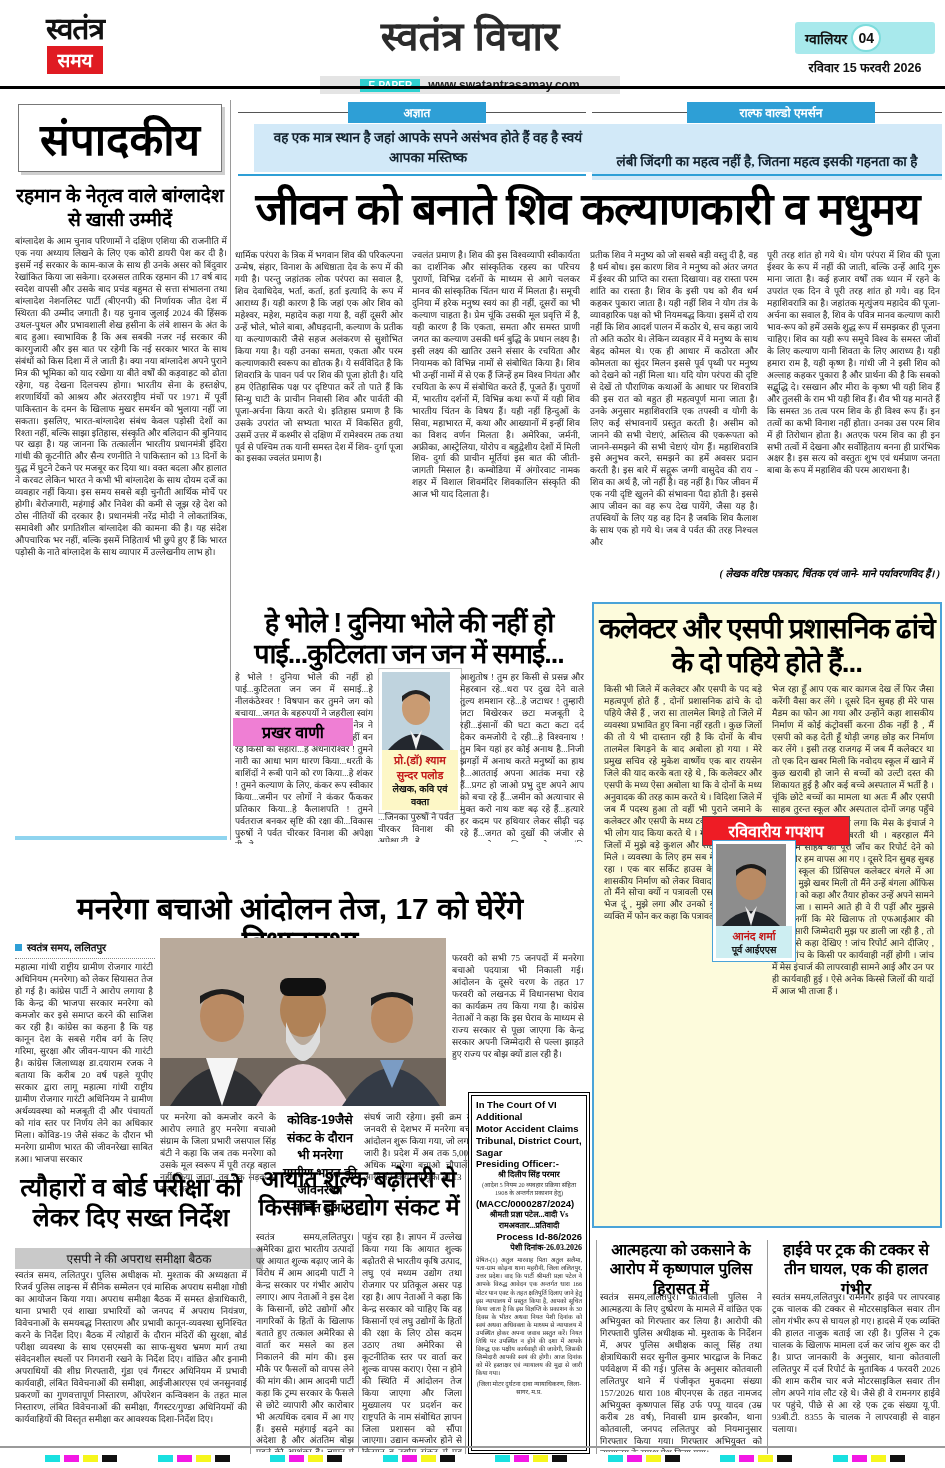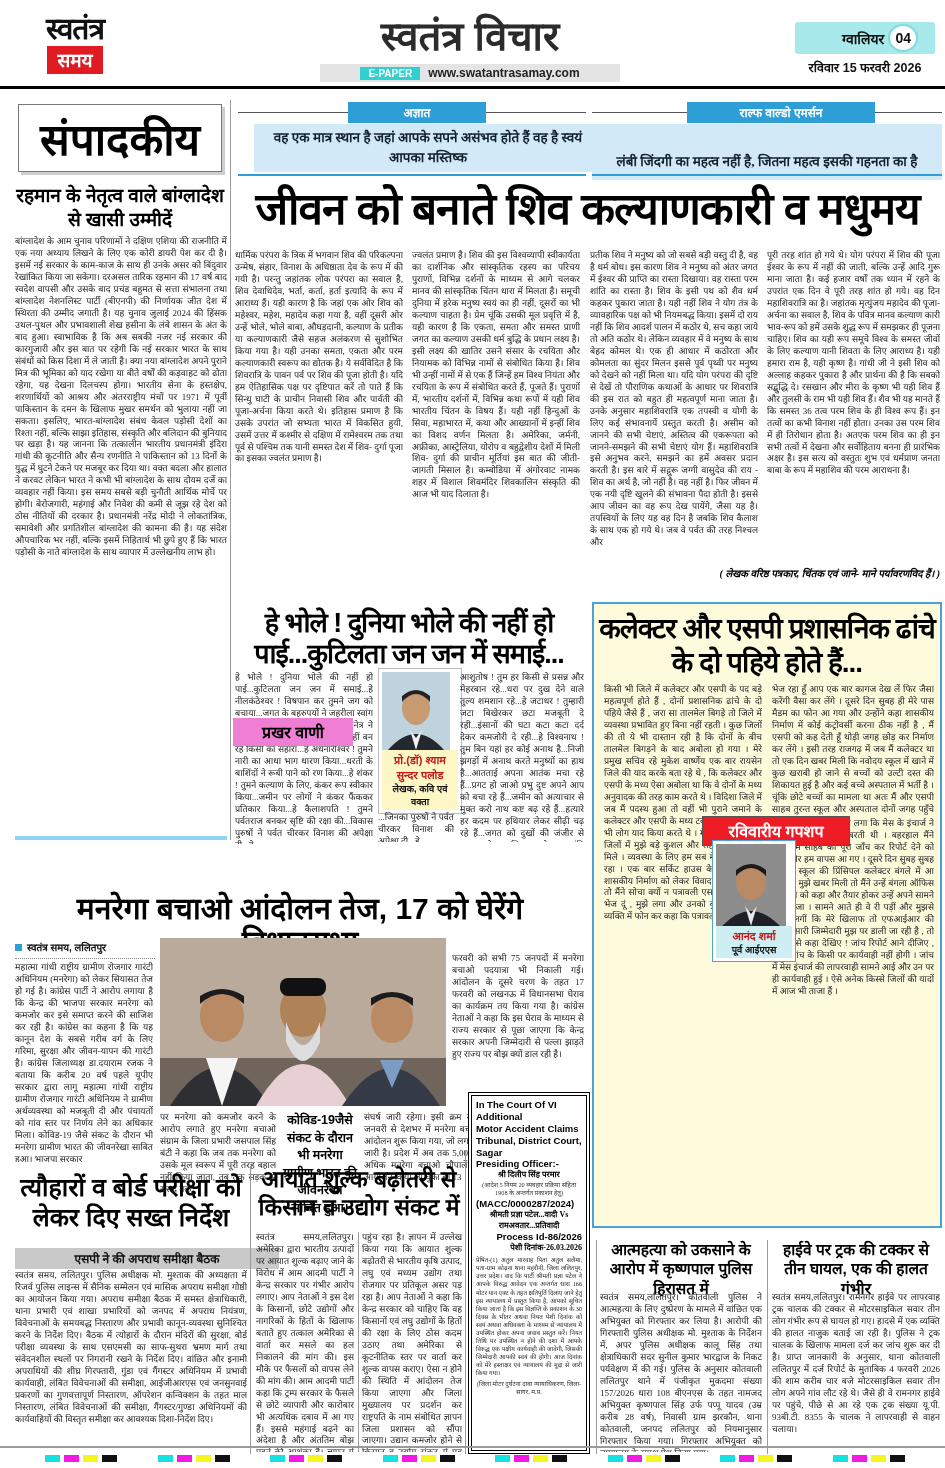--- a/index.html
+++ b/index.html
@@ -12,21 +12,21 @@
   .vline{position:absolute;width:1px;background:#9a9a9a;}
   
   .logo1{font-size:30px;font-weight:800;color:#111;line-height:1;font-family:"Liberation Sans",sans-serif;letter-spacing:-1px;}
   .logo2{display:inline-block;background:#e01b22;color:#fff;font-weight:800;font-size:19px;
          padding:1px 10px;font-family:"Liberation Sans",sans-serif;margin-top:2px;}
   .masttitle{font-size:40px;font-weight:800;color:#2b2b2b;text-align:center;line-height:1;font-family:"Liberation Sans",sans-serif;}
   .urlbar{background:#e4e4e4;height:18px;display:flex;align-items:center;justify-content:center;gap:8px;}
   .epaper{background:#2fd0d0;color:#fff;font-weight:bold;font-size:10px;padding:1px 8px;font-family:"Liberation Sans",sans-serif;}
   .url{font-size:12px;font-weight:bold;color:#222;font-family:"Liberation Sans",sans-serif;}
   .citybox{background:#a8e9ec;display:flex;align-items:center;gap:4px;padding:2px 4px 2px 10px;border-radius:3px;}
-  .cityname{font-size:14px;font-weight:800;color:#111;font-family:"Liberation Sans",sans-serif;margin-left:37px;}
+  .cityname{font-size:14px;font-weight:800;color:#111;font-family:"Liberation Sans",sans-serif;}
   .pagenum{background:#fff;border:2px solid #7ddcdc;border-radius:50%;width:26px;height:24px;
            display:flex;align-items:center;justify-content:center;font-size:14px;font-weight:800;color:#111;
            font-family:"Liberation Sans",sans-serif;text-align:right;}
   .dateline{font-size:12.5px;font-weight:800;color:#111;text-align:center;font-family:"Liberation Sans",sans-serif;}
   
   .edbox{border:1px solid #777;box-shadow:3px 3px 0 #cfcfcf;display:flex;align-items:center;justify-content:center;}
   .edbox span{font-size:44px;font-weight:800;color:#000;font-family:"Liberation Sans",sans-serif;}
   .edhead{font-size:19px;line-height:1.25;text-align:center;}
   .ed-end{border-bottom:4px solid #8fd4ef;}
   
@@ -43,22 +43,22 @@
   .photobox{background:#fff;padding:3px;}
   .capname{color:#c21a1a;font-weight:bold;font-size:11px;text-align:center;font-family:"Liberation Sans",sans-serif;}
   .caprole{color:#111;font-weight:bold;font-size:9.5px;text-align:center;font-family:"Liberation Sans",sans-serif;}
   .pinklabel{background:#ef7fd4;color:#000;font-size:16px;font-weight:800;text-align:center;
              padding:3px 6px;font-family:"Liberation Sans",sans-serif;}
   .redlabel{background:#ee1c25;color:#fff;font-size:16px;font-weight:800;text-align:center;
             padding:3px 8px;font-family:"Liberation Sans",sans-serif;border:1px solid #555;}
   .yellowbox{background:#fdfbdc;border:2px solid #4aa3d8;}
   .banner{background:#0c0c0c;color:#fff;display:flex;align-items:center;justify-content:center;}
   .banner span{font-size:23px;font-weight:bold;font-family:"Liberation Sans",sans-serif;}
-  .graybar{background:#c9c9c9;color:#111;font-size:12px;font-weight:bold;text-align:center;
-           font-family:"Liberation Sans",sans-serif;padding:2px 16px;}
+  .graybar{background:#c9c9c9;color:#111;font-size:12px;font-weight:normal;text-align:center;
+           font-family:"Liberation Sans",sans-serif;padding:2px 8px;}
   .byline{font-size:10px;font-weight:bold;color:#111;font-family:"Liberation Sans",sans-serif;}
   .byline::before{content:"";display:inline-block;width:7px;height:7px;background:#2e9fd6;margin-right:5px;}
   .dotted{border-bottom:1px dotted #888;}
   .pullq{font-size:12.5px;font-weight:800;text-align:center;line-height:1.4;font-family:"Liberation Sans",sans-serif;color:#000;}
   .notice{border:1px solid #000;padding:2px;}
   .notice-inner{border:1px solid #000;padding:3px 4px;height:100%;box-sizing:border-box;overflow:hidden;}
   .nt-en{font-size:9.5px;font-weight:bold;text-align:left;font-family:"Liberation Sans",sans-serif;line-height:1.25;}
   .nt-hi{font-size:8px;font-weight:bold;text-align:center;line-height:1.3;}
   .nt-small{font-size:6.3px;text-align:center;color:#333;line-height:1.25;}
   .nt-legal{font-size:6.2px;text-align:justify;color:#222;line-height:1.3;}
@@ -74,21 +74,21 @@
 <body>
 
 <div id="page">
 
   <div class="abs" style="left:15px;top:14px;width:120px;text-align:center;">
     <div class="logo1">स्वतंत्र</div>
     <div class="logo2">समय</div>
   </div>
   <div class="abs" style="left:250px;top:16px;width:440px;">
     <div class="masttitle">स्वतंत्र विचार</div>
-    <div class="urlbar" style="margin-top:8px;width:300px;margin-left:70px;">
+    <div class="urlbar" style="margin-top:20px;width:300px;margin-left:70px;">
       <span class="epaper">E-PAPER</span>
       <span class="url">www.swatantrasamay.com</span>
     </div>
   </div>
   <div class="abs" style="left:795px;top:22px;width:140px;">
     <div class="citybox">
       <span class="cityname">ग्वालियर</span>
       <span class="pagenum">04</span>
     </div>
     <div class="dateline" style="margin-top:5px;">रविवार 15 फरवरी 2026</div>

